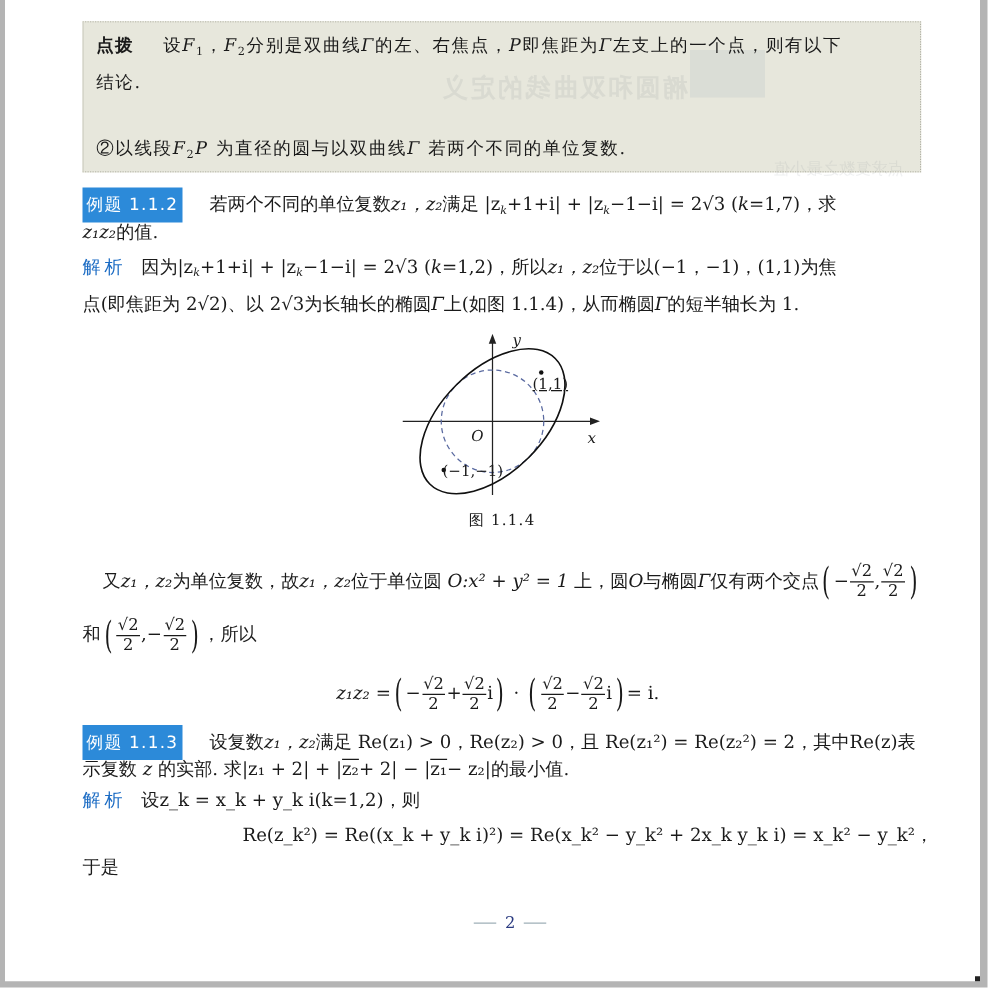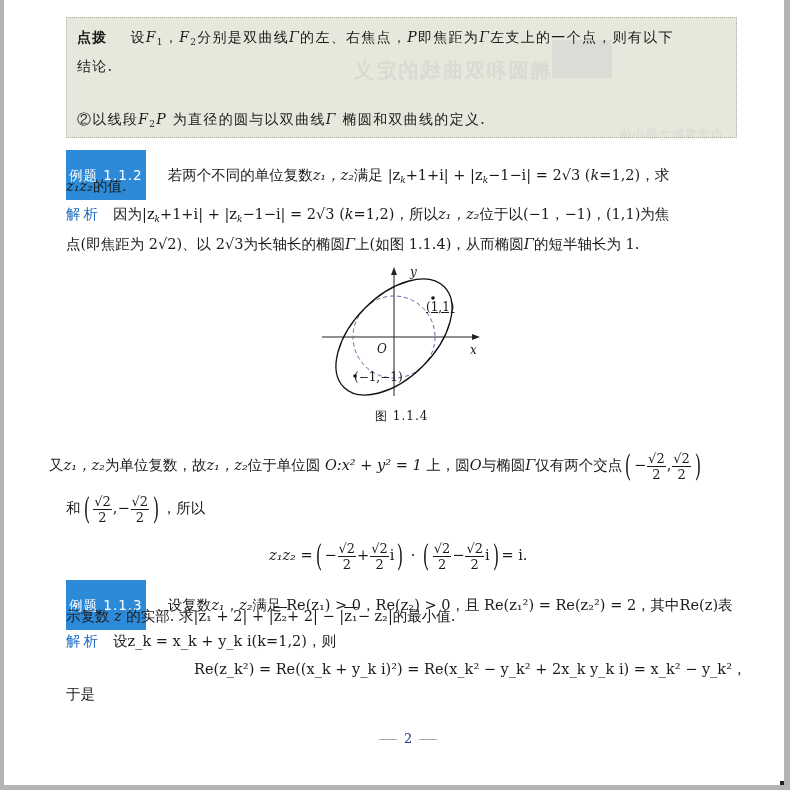--- a/index.html
+++ b/index.html
@@ -40,21 +40,21 @@
     font-family: "DejaVu Sans", sans-serif;
   }
   .line {
     position: absolute; white-space: nowrap; font-size: 14.5px; line-height: 20px;
   }
   .callout .line { font-size: 14px; letter-spacing: 1.3px; }
   .tag-bold { font-weight: bold; font-family: "DejaVu Sans", sans-serif; letter-spacing: 1px; }
   .ex-label {
     display: inline-block; background: #2c8ad9; color: #ffffff;
     font-family: "DejaVu Sans", sans-serif; font-size: 13.5px; line-height: 18px;
-    padding: 16px 3px; letter-spacing: 1px;
+    padding: 5px 3px; letter-spacing: 1px;
   }
   .jiexi {
     color: #1c6cc4; font-family: "DejaVu Sans", sans-serif; letter-spacing: 3px;
   }
   .gap { display: inline-block; width: 22px; }
   .gap-s { display: inline-block; width: 12px; }
   i.m { font-style: italic; }
   sub { font-size: 9px; vertical-align: -3px; line-height: 0; }
   .frac {
     display: inline-flex; flex-direction: column; align-items: center; vertical-align: middle;
@@ -83,27 +83,27 @@
 
     <div class="line" style="left:10px; top:9px;">
       <span class="tag-bold">点拨</span>
       <span class="gap-s"></span>
       <span>设</span><i class="m">F</i><sub>1</sub><span>，</span><i class="m">F</i><sub>2</sub><span>分别是双曲线</span><i class="m">Γ</i><span>的左、右焦点，</span><i class="m">P</i><span>即焦距为</span><i class="m">Γ</i><span>左支上的一个点，则有以下</span>
     </div>
     <div class="line" style="left:10px; top:38px;">结论.</div>
     <div class="line" style="left:10px; top:91px;">
       <span>②以线段</span><i class="m">F</i><sub>2</sub><i class="m">P</i>
       <span>为直径的圆与以双曲线</span><i class="m">Γ</i>
-      <span>椭圆和双曲线的定义.</span>
+      <span>若两个不同的单位复数.</span>
     </div>
   </div>
 
   <div class="line" style="left:62px; top:150px;">
     <span class="ex-label">例题 1.1.2</span><span class="gap"></span><span>若两个不同的单位复数</span><i class="m">z₁，z₂</i><span>满足</span>
-    <span>|z</span><sub><i class="m">k</i></sub><span>+1+i| + |z</span><sub><i class="m">k</i></sub><span>−1−i| = 2√3 (</span><i class="m">k</i><span>=1,2)，求</span>
+    <span>|z</span><sub><i class="m">k</i></sub><span>+1+i| + |z</span><sub><i class="m">k</i></sub><span>−1−i| = 2√3 (</span><i class="m">k</i><span>=1,7)，求</span>
   </div>
   <div class="line" style="left:62px; top:176px;">
     <i class="m">z₁z₂</i><span>的值.</span>
   </div>
   <div class="line" style="left:62px; top:204px;">
     <span class="jiexi">解析</span><span class="gap-s"></span><span>因为</span><span>|z</span><sub><i class="m">k</i></sub><span>+1+i| + |z</span><sub><i class="m">k</i></sub><span>−1−i| = 2√3 (</span><i class="m">k</i><span>=1,2)，所以</span><i class="m">z₁，z₂</i><span>位于以(−1，−1)，(1,1)为焦</span>
   </div>
   <div class="line" style="left:62px; top:234px;">
     <span>点(即焦距为 2√2)、以 2√3为长轴长的椭圆</span><i class="m">Γ</i><span>上(如图 1.1.4)，从而椭圆</span><i class="m">Γ</i><span>的短半轴长为 1.</span>
   </div>
@@ -121,21 +121,21 @@
     <circle cx="111" cy="34" r="1.8" fill="#111"></circle>
     <circle cx="33" cy="112" r="1.8" fill="#111"></circle>
   </svg>
   <div class="line" style="left:422px; top:297px; font-size:12px;text-decoration:underline;">(1,1)</div>
   <div class="line" style="left:350px; top:367px; font-size:12px;">(−1,−1)</div>
   <div class="line" style="left:373px; top:339px; font-size:12px; font-style:italic;">O</div>
   <div class="line" style="left:466px; top:340px; font-size:12px; font-style:italic;">x</div>
   <div class="line" style="left:406px; top:262px; font-size:12px; font-style:italic;">y</div>
   <div class="caption">图 1.1.4</div>
 
-  <div class="line" style="left:45px; top:450px; line-height:30px;">
+  <div class="line" style="left:78px; top:450px; line-height:30px;">
     <span>又</span><i class="m">z₁，z₂</i><span>为单位复数，故</span><i class="m">z₁，z₂</i><span>位于单位圆</span>
     <i class="m">O:x² + y² = 1</i>
     <span>上，圆</span><i class="m">O</i><span>与椭圆</span><i class="m">Γ</i><span>仅有两个交点</span><span class="big-paren">(</span><span>−</span><span class="frac">
         <span class="num">√2</span>
         <span>2</span>
       </span><span>,</span><span class="frac">
         <span class="num">√2</span>
         <span>2</span>
       </span><span class="big-paren">)</span>
   </div>

